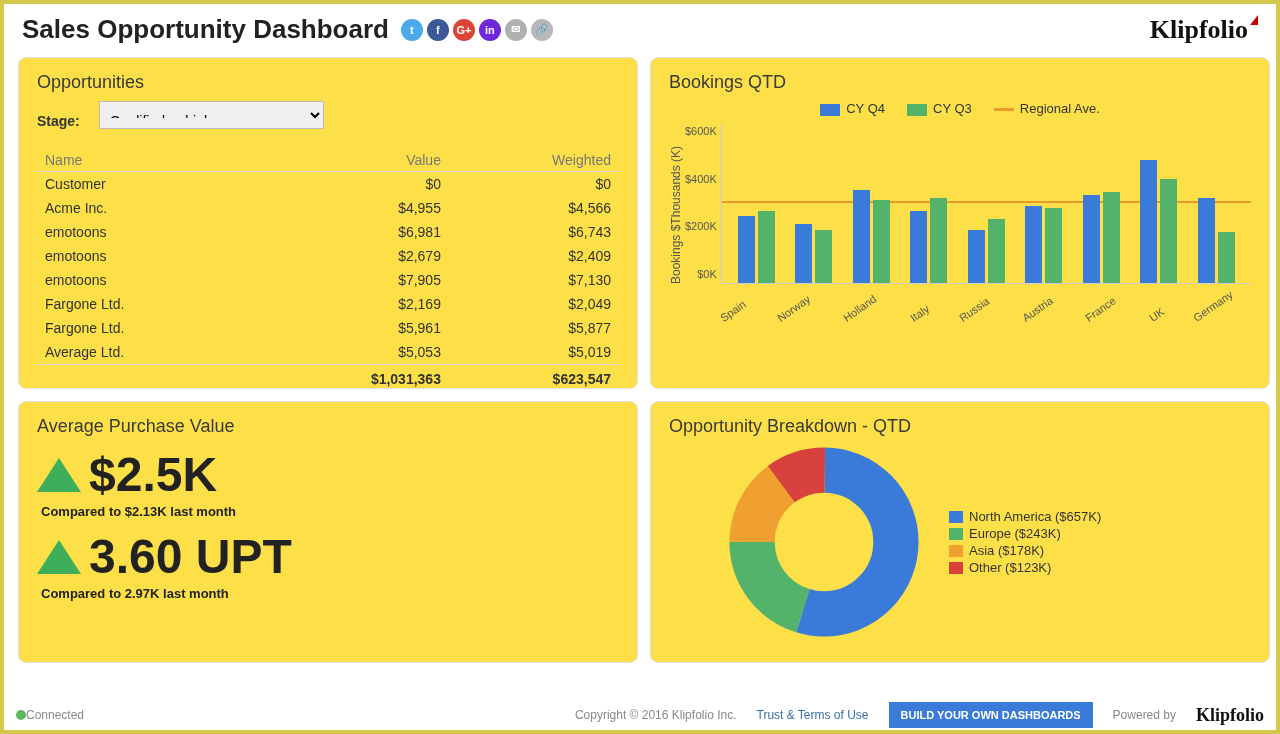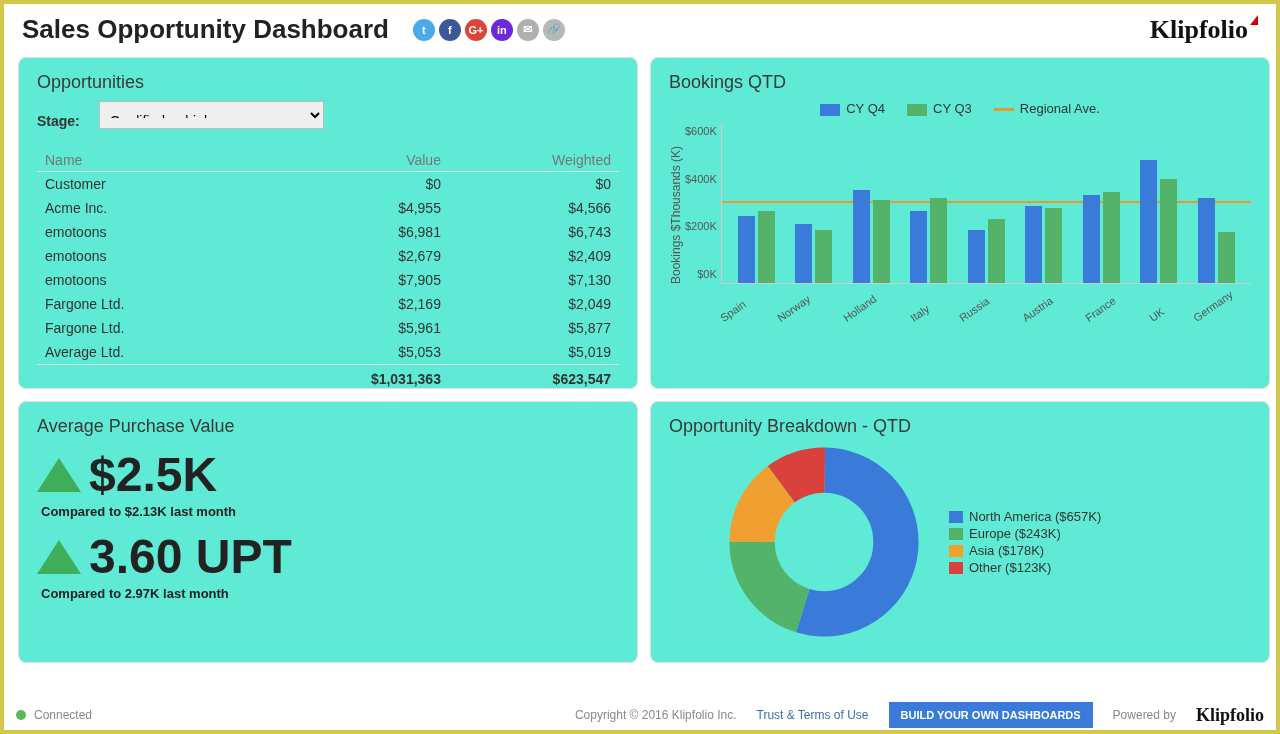--- a/index.html
+++ b/index.html
@@ -8,42 +8,42 @@
   width: 1280px; height: 734px;
   border: 4px solid #d4c84a;
   background: #fff;
   color: #333;
   overflow: hidden;
 }
 .header {
   display: flex; align-items: center; justify-content: space-between;
   padding: 10px 18px 4px 18px;
 }
-.header-left { display: flex; align-items: center; gap: 24px; }
+.header-left { display: flex; align-items: center; gap: 12px; }
 .header-title { font-size: 26px; font-weight: 600; color: #222; }
 .social { display: flex; gap: 4px; }
 .social .icn {
   width: 22px; height: 22px; border-radius: 50%;
   display: inline-flex; align-items: center; justify-content: center;
   color: #fff; font-size: 11px; font-weight: bold;
 }
 .tw{background:#4aa9e8}.fb{background:#3b5998}.gp{background:#db4437}
 .li{background:#6d28d9}.ml{background:#b0b0b0}.lk{background:#b8b8b8}
 .brand { font-family: Georgia, serif; font-size: 26px; font-weight: 700; color: #111; }
 .brand .dot { display:inline-block; width:0; height:0; border-left:8px solid transparent; border-bottom:10px solid #c00; margin-left:2px; vertical-align: top;}
 .grid {
   display: grid;
   grid-template-columns: 620px 620px;
   grid-template-rows: 332px 262px;
   gap: 12px;
   padding: 8px 14px;
 }
 .card {
   border: 1px solid #e0e0e0; border-radius: 8px;
-  padding: 14px 18px; background:#5eead4;
+  padding: 14px 18px; background:#fde047;
 }
 .card-title { font-size: 18px; color: #3a3a3a; margin-bottom: 8px; }
 .stage-row { display: flex; align-items: flex-end; gap: 19px; margin: 8px 0 20px 0; font-size: 14px;}
 .stage-row label { font-weight: 600; }
 .stage-row select {
   width: 225px; height: 28px; font-size: 14px; border:1px solid #bbb;
   padding: 10px 6px;
 }
 table.opps { width: 100%; border-collapse: collapse; font-size: 14px; }
 table.opps th, table.opps td { padding: 3px 8px; }
@@ -78,21 +78,21 @@
 .donut-wrap{display:flex;align-items:center;gap:30px;margin-top:10px; padding-left:60px}
 .pie-legend{font-size:13px}
 .pie-legend .row{display:flex;align-items:center;gap:6px;margin:2px 0}
 .pie-legend .sw{width:14px;height:12px;display:inline-block}
 
 .footer{
   position:absolute; bottom:6px; left:6px; right:6px;
   display:flex;justify-content:space-between;align-items:center;
   padding:0 10px;font-size:12px;color:#888
 }
-.footer .left{display:flex;align-items:center;gap:8px}
+.footer .left{display:flex;align-items:center;}
 .dot-conn{width:10px;height:10px;border-radius:50%;background:#5cb85c;display:inline-block}
 .footer .right{display:flex;align-items:center;gap:20px;color:#888}
 .footer a{color:#3b6fa8;text-decoration:none}
 .build-btn{background:#3a7ad9;color:#fff;border:none;padding:7px 12px;font-size:11px;font-weight:600}
 .brand-sm{font-family:Georgia,serif;font-weight:700;font-size:18px;color:#111}
 </style>
 </head>
 <body>
 
 <div class="header">

